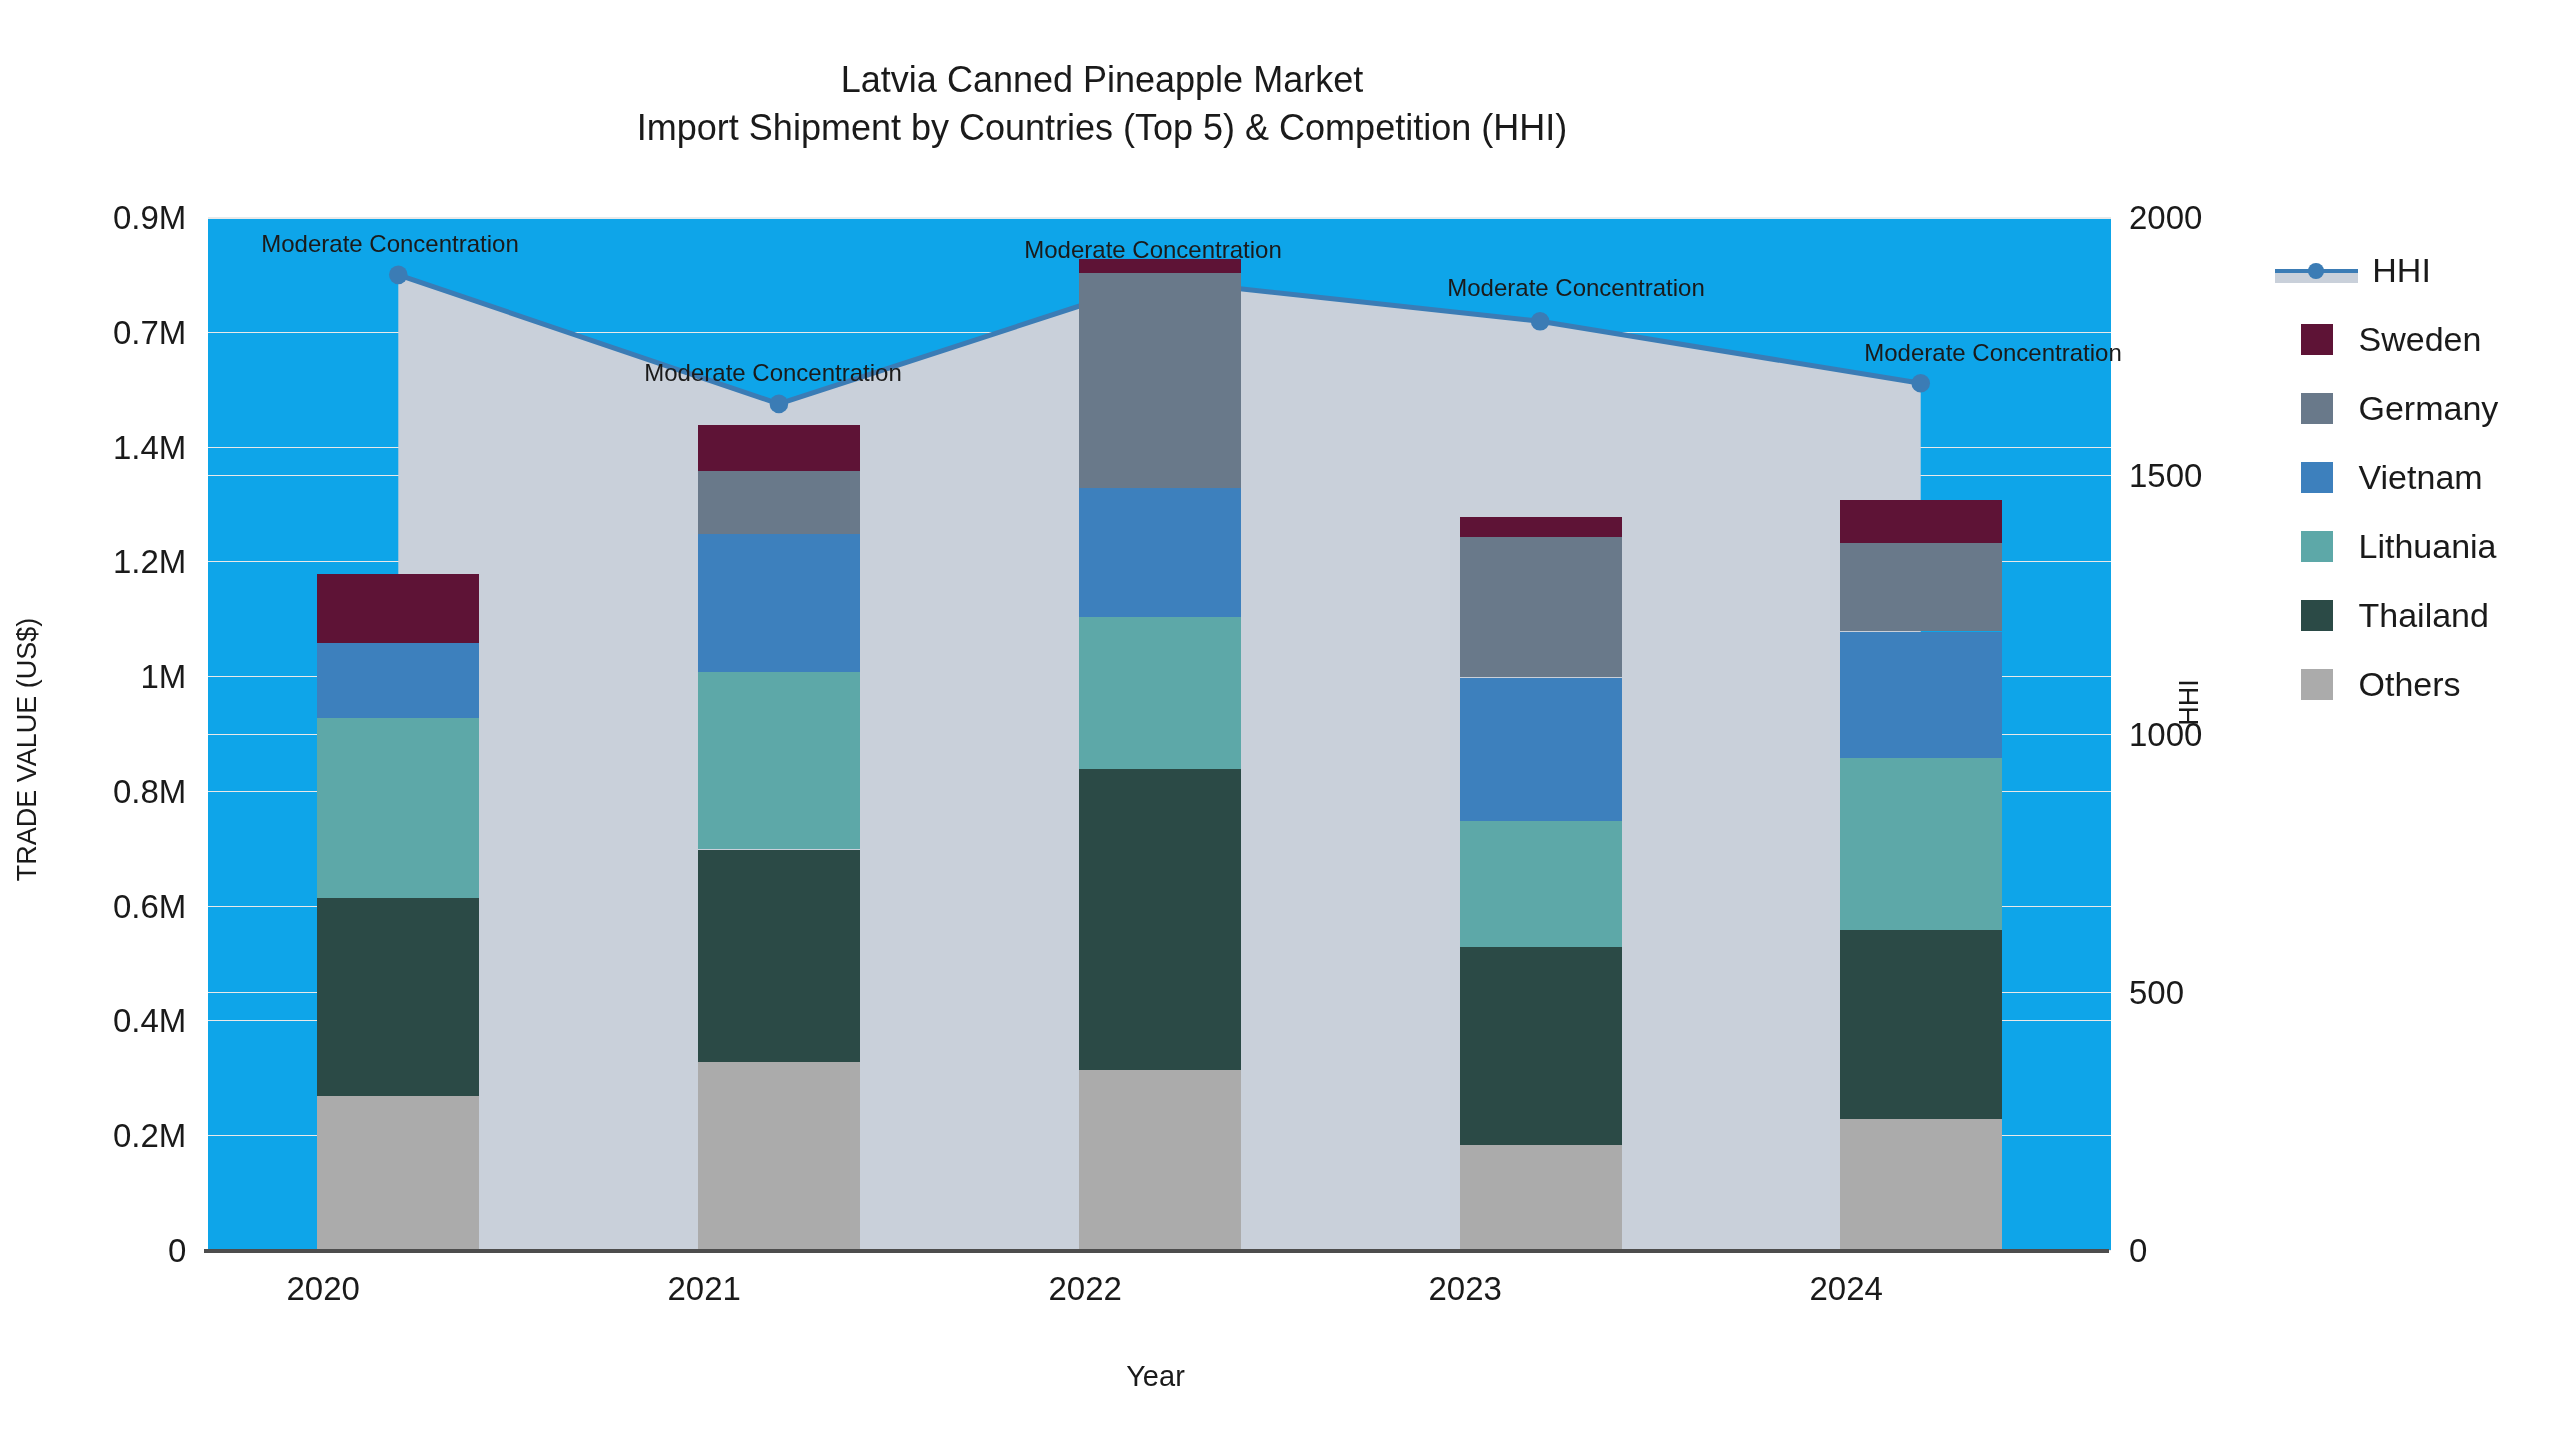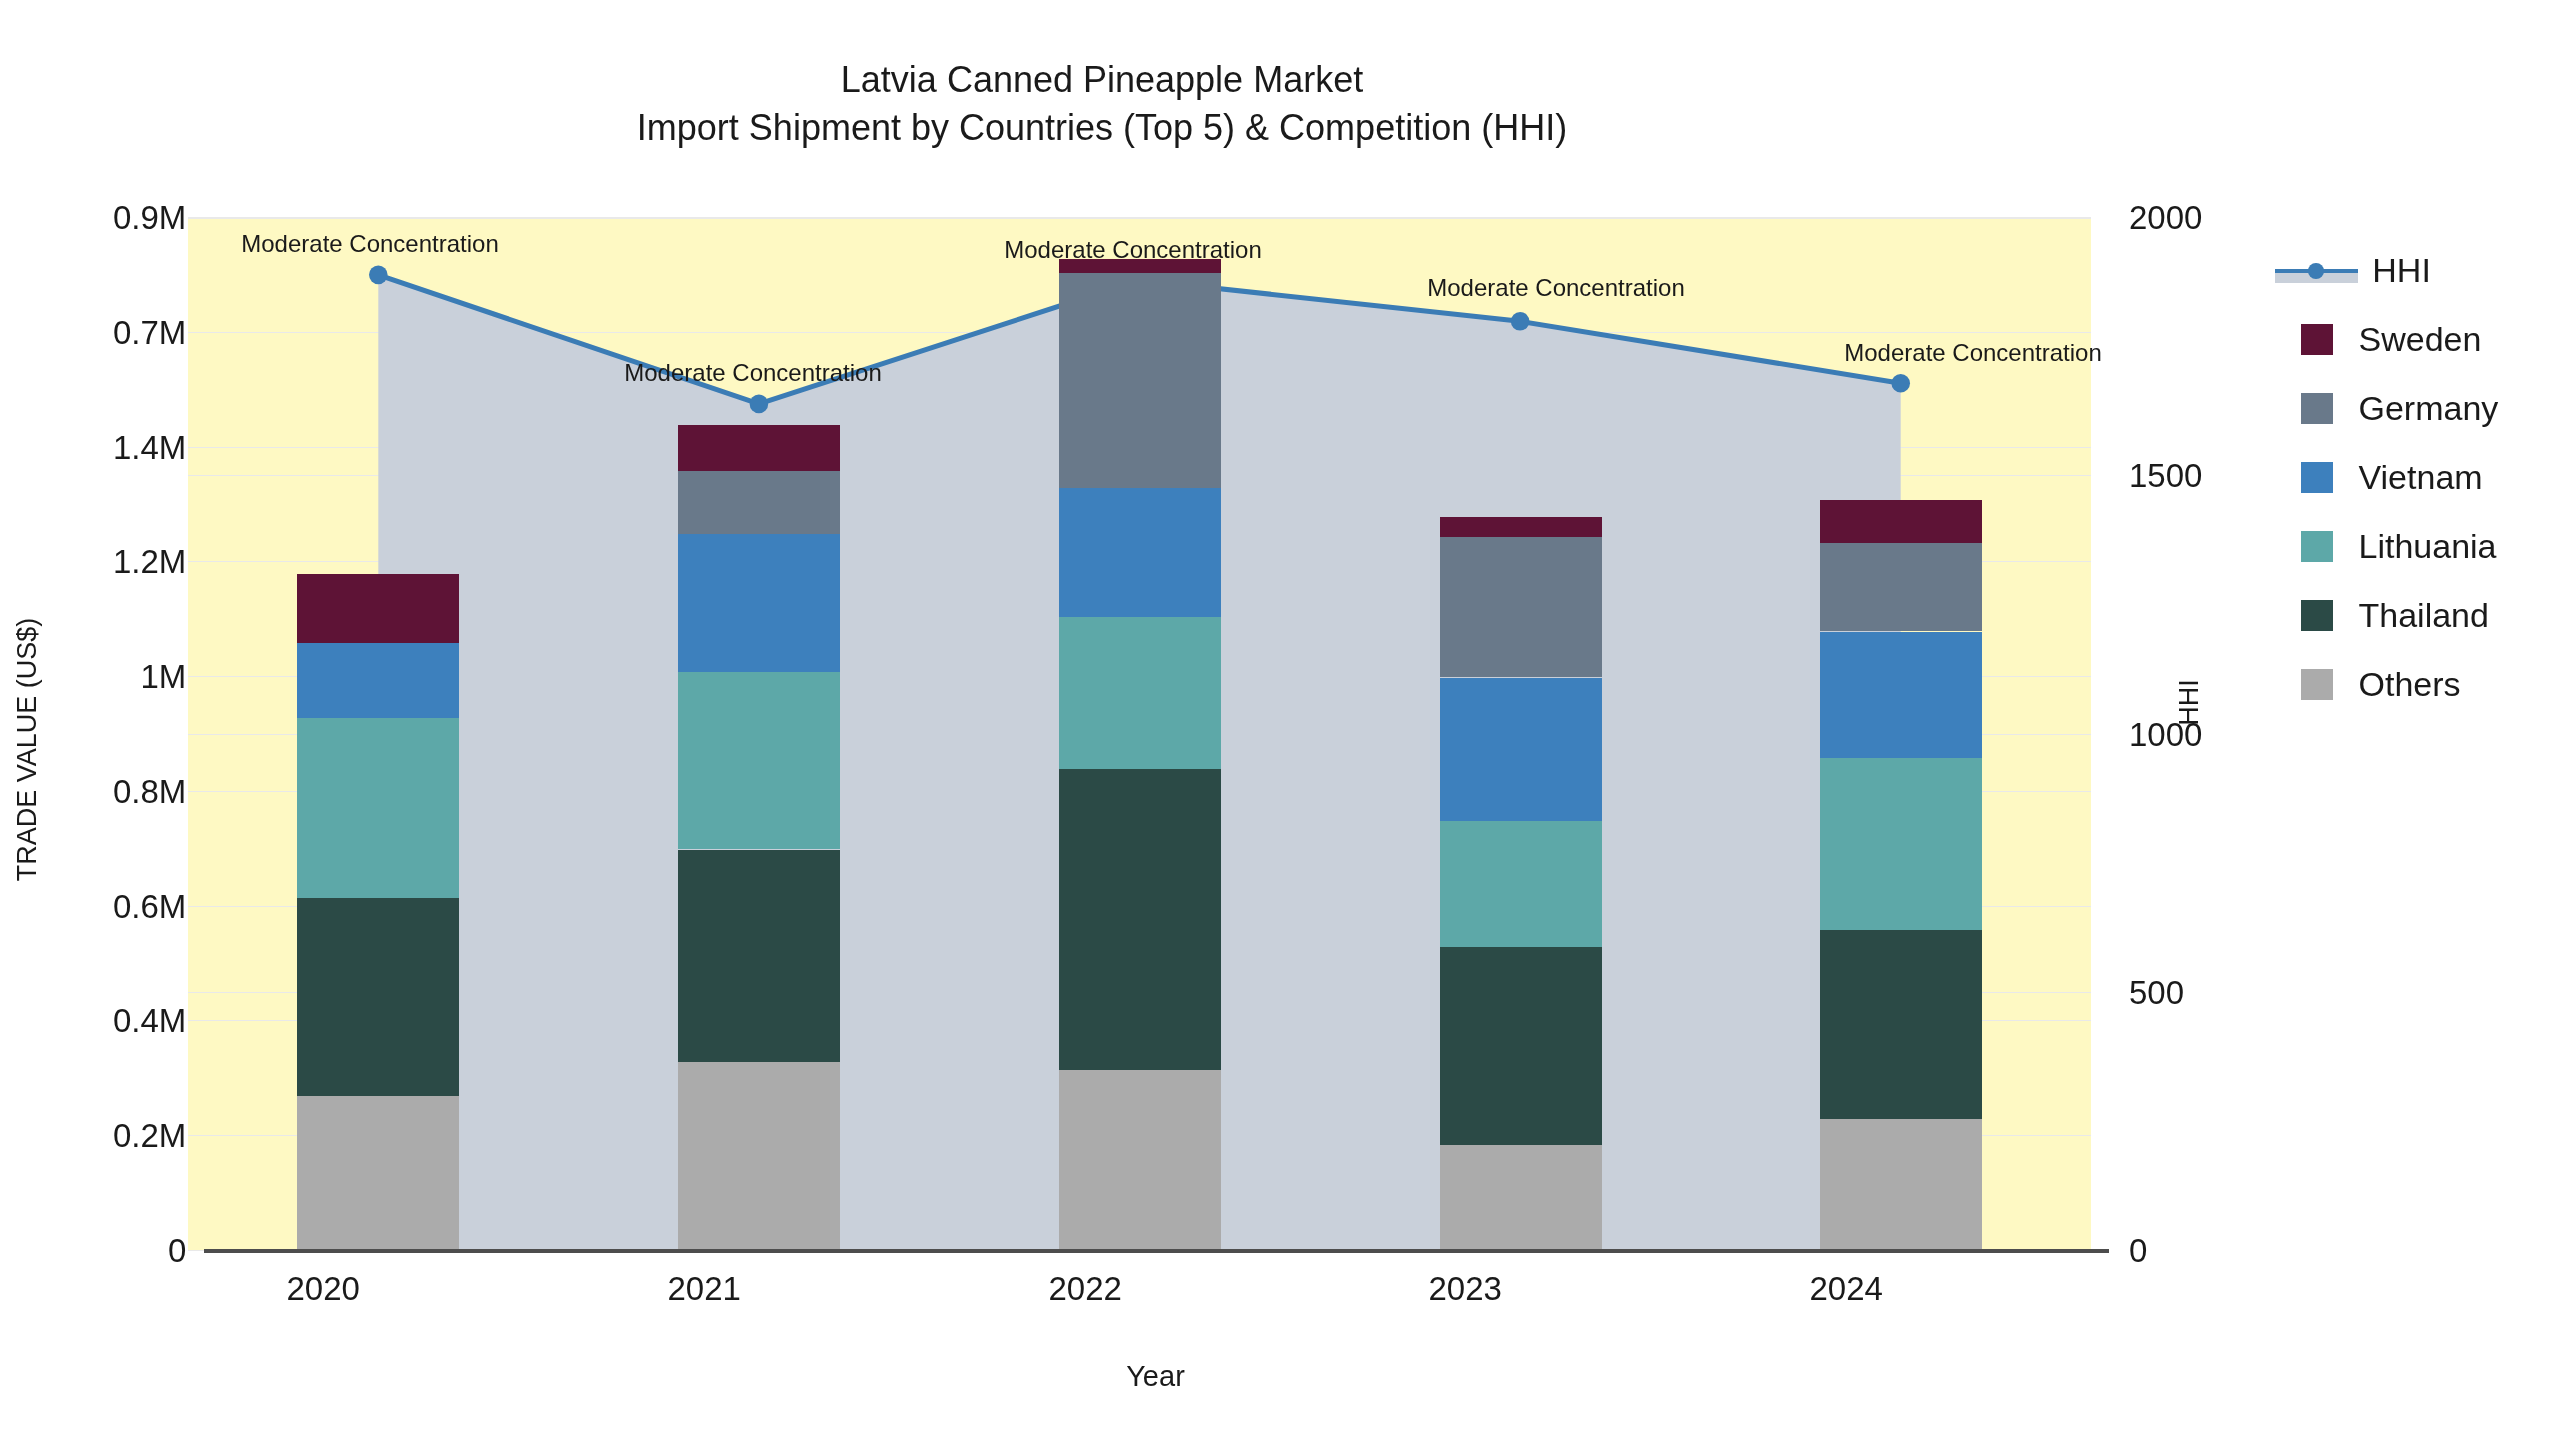--- a/index.html
+++ b/index.html
@@ -12,22 +12,22 @@
 
   
   .title-block{
     position:absolute;left:0;top:56px;width:2204px;text-align:center;
     color:#1a1a1a;font-size:36px;line-height:1.33;font-weight:400;
   }
   .title-line{display:block;}
 
   
   .plot{
-    position:absolute;left:188px;top:218px;width:1903px;height:1033px;
-    background:#fef9c3;
+    position:absolute;left:208px;top:218px;width:1903px;height:1033px;
+    background:#0ea5e9;
   }
   .gridline{position:absolute;left:0;width:100%;height:1.4px;background:#e9e9e9;}
 
   
   .overlay-svg{position:absolute;left:0;top:0;width:100%;height:100%;overflow:visible;}
 
   
   .bar{position:absolute;bottom:0;width:162px;}
   .seg{position:absolute;left:0;width:100%;}
 

